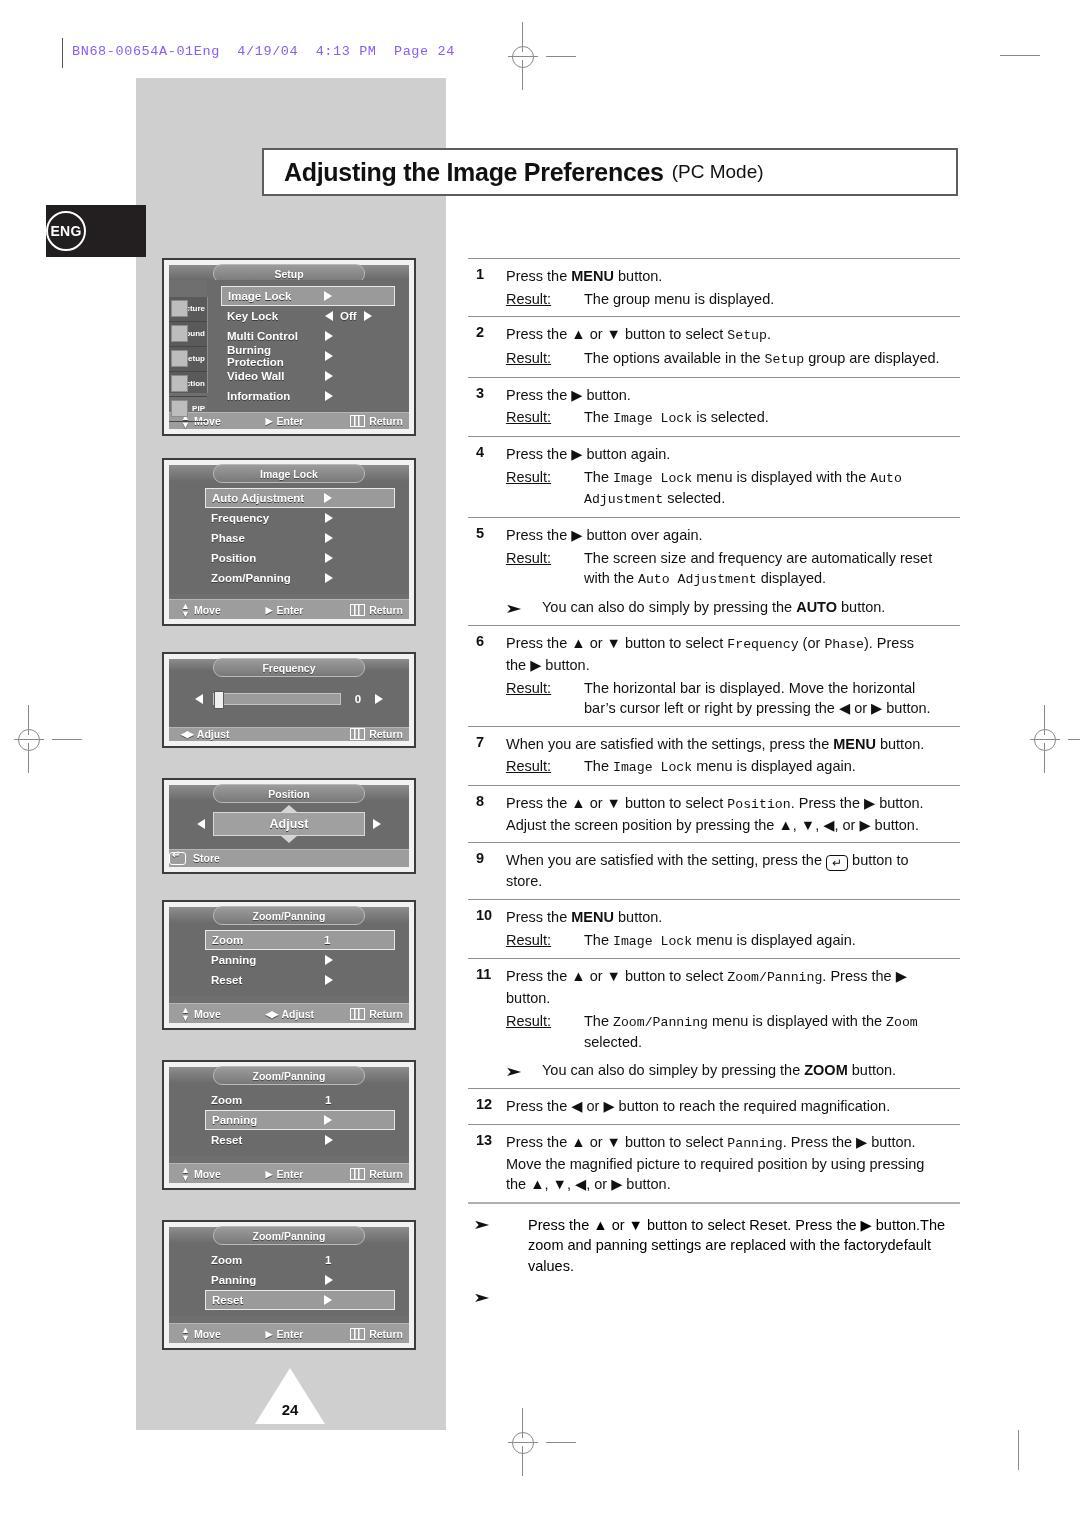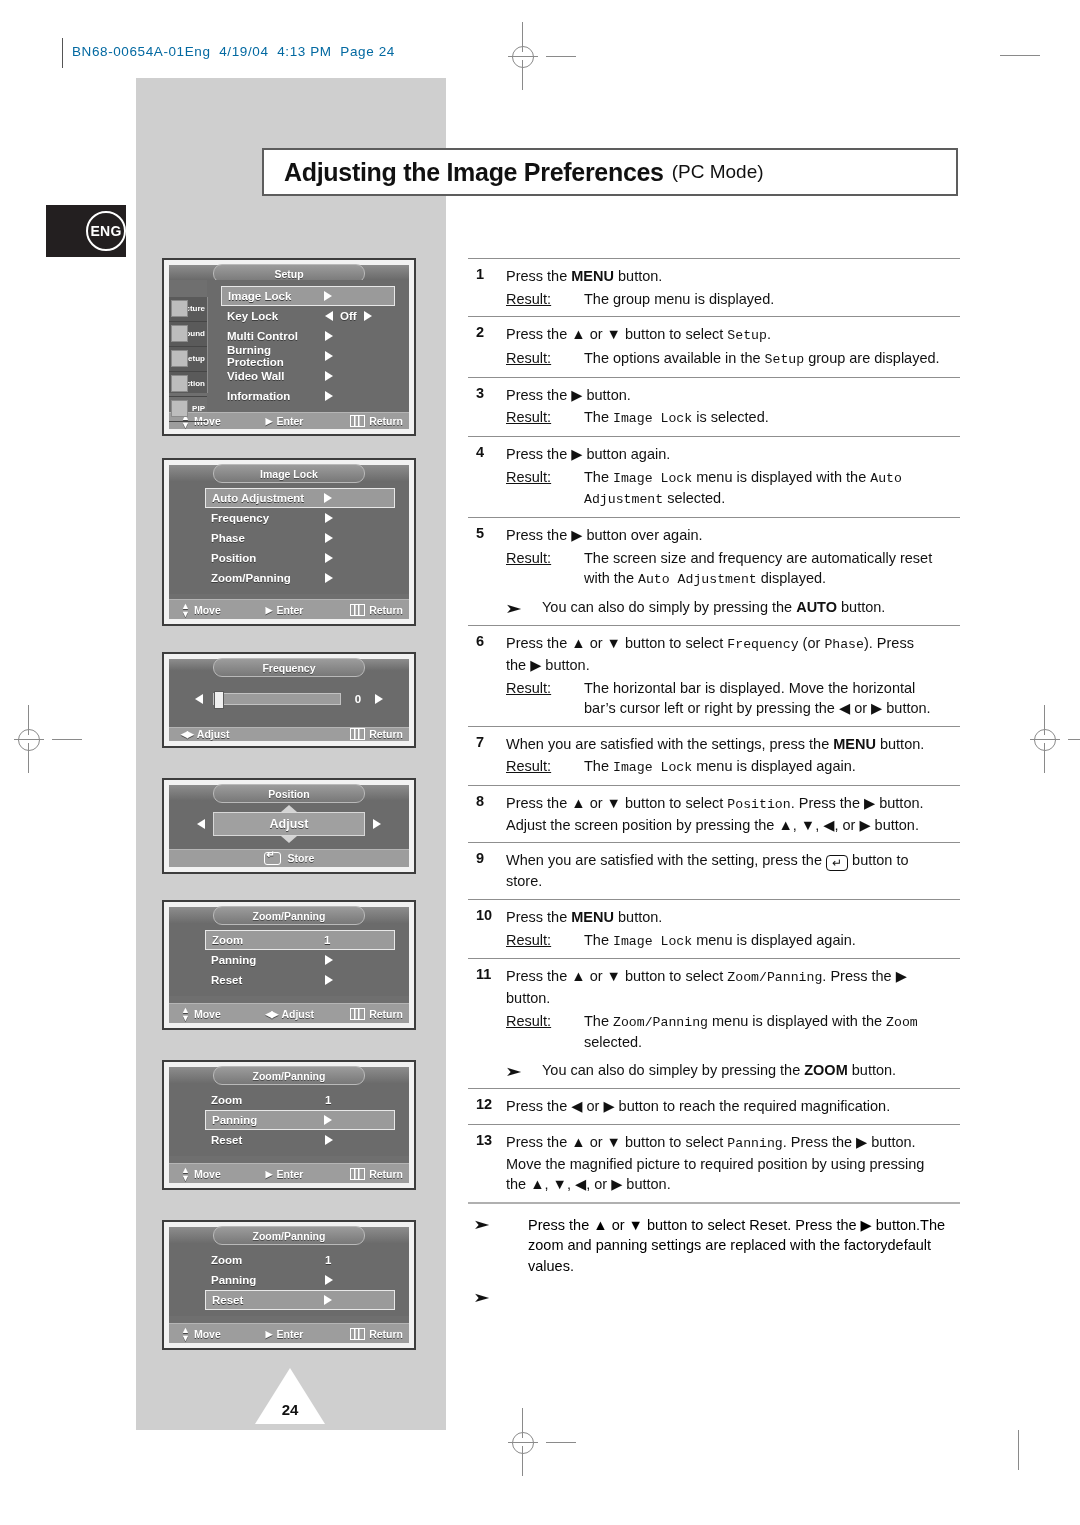--- a/index.html
+++ b/index.html
@@ -13,34 +13,34 @@
   .reg .vline{position:absolute;left:14px;top:0;width:1px;height:30px;background:#8a8a8a;}
   .reg .vline2{position:absolute;left:14px;top:38px;width:1px;height:30px;background:#8a8a8a;}
   .reg .hline{position:absolute;left:0;top:34px;width:30px;height:1px;background:#8a8a8a;}
   .reg .hline2{position:absolute;left:38px;top:34px;width:30px;height:1px;background:#8a8a8a;}
   .reg .circ{position:absolute;left:4px;top:24px;width:20px;height:20px;border:1px solid #8a8a8a;border-radius:50%;}
   .crop-line{position:absolute;background:#8a8a8a;}
 
   
   .slug{
     position:absolute;left:72px;top:44px;
-    font-family:Liberation Sans, sans-serif;
-    font-size:13.5px;letter-spacing:.6px;color:#0369a1;white-space:pre;
+    font-family:Liberation Mono, monospace;
+    font-size:13.5px;letter-spacing:.6px;color:#8b5cf6;white-space:pre;
   }
   .slug-rule{position:absolute;left:62px;top:38px;width:1px;height:30px;background:#555;}
 
   
   .grey-panel{
     position:absolute;left:136px;top:78px;width:310px;height:1352px;background:#cfcfcf;
   }
 
   
   .eng-tab{
-    position:absolute;left:46px;top:205px;width:80px;height:52px;background:#231f20;
-    display:flex;align-items:center;justify-content:flex-end;
+    position:absolute;left:46px;top:205px;width:100px;height:52px;background:#231f20;
+    display:flex;align-items:center;justify-content:flex-start;
   }
   .eng-badge{
     width:36px;height:36px;border:2px solid #ffffff;border-radius:50%;
     color:#fff;font-size:14px;font-weight:bold;letter-spacing:.3px;
     display:flex;align-items:center;justify-content:center;
   }
 
   
   .title-box{
     position:absolute;left:262px;top:148px;width:696px;height:48px;
@@ -415,21 +415,21 @@
           <span class="pad-center">Adjust</span>
           <span class="pad-side">
             <span class="tri-r"></span>
           </span>
         </div>
         <div class="pad-row">
           <span class="tri-d"></span>
         </div>
       </div>
       <div class="osd-foot">
-        <div style="flex:1;display:flex;align-items:center;justify-content:center;gap:4px;">
+        <div style="flex:1;display:flex;align-items:center;justify-content:flex-start;gap:4px;">
           <span class="storeico"></span>
           <span>Store</span>
         </div>
       </div>
     </div>
   </div>
 
 <div id="osd-zp1" class="osd" style="left:162px;top:900px;width:254px;height:130px;">
     <div class="osd-inner" style="height:100%;display:flex;flex-direction:column;">
       <div class="osd-titlebar">

